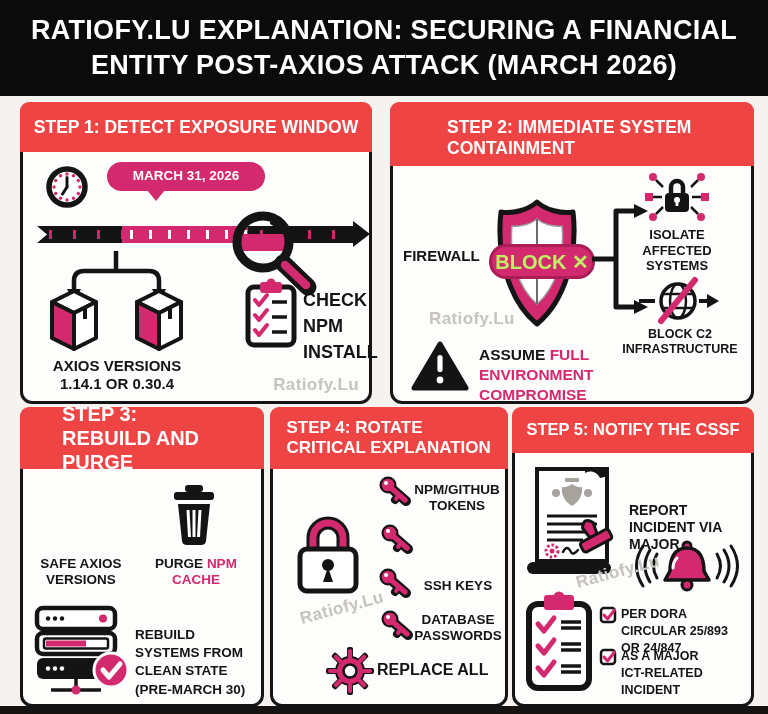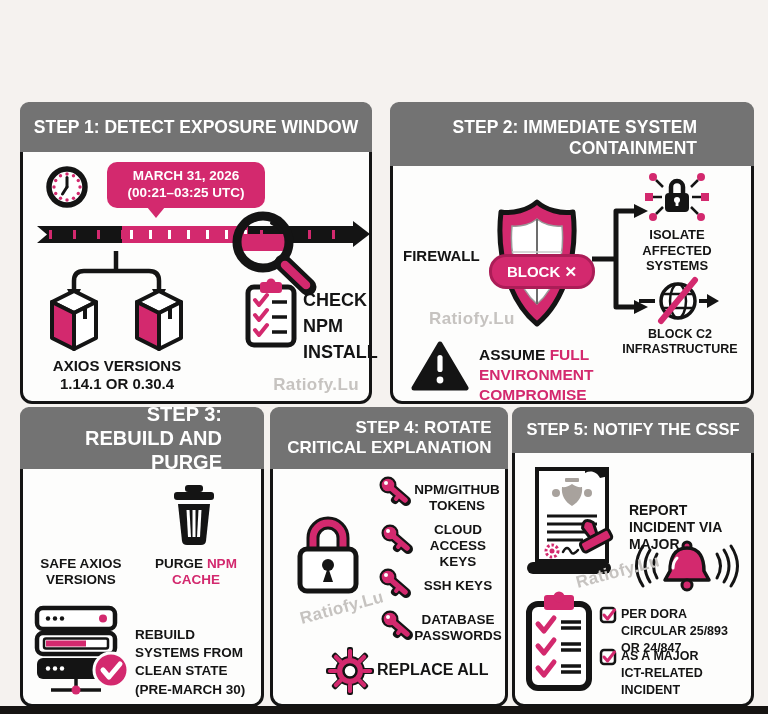--- a/index.html
+++ b/index.html
@@ -10,22 +10,22 @@
   html,body{margin:0;padding:0;background:#e9e7e4;}
   .canvas{position:relative;width:768px;height:714px;background:#f5f2ef;overflow:hidden;
           font-family:"Liberation Sans",sans-serif;color:var(--ink);}
   
   .banner{position:absolute;left:0;top:0;width:768px;height:96px;background:#0b0b0b;
           display:flex;flex-direction:column;align-items:center;justify-content:center;}
   .banner .tline{color:#fff;font-size:27px;font-weight:800;letter-spacing:.3px;line-height:1.3;white-space:nowrap;}
   .bottom-strip{position:absolute;left:0;top:706px;width:768px;height:8px;background:#161412;}
   
   .panel{position:absolute;background:#fdfdfc;border:3px solid var(--ink);border-radius:12px;}
-  .panel-header{position:absolute;left:-3px;top:-3px;right:-3px;background:#737373;color:#fff;
-                border-radius:9px 9px 0 0;display:flex;align-items:center;justify-content:center;text-align:right;}
+  .panel-header{position:absolute;left:-3px;top:-3px;right:-3px;background:#ef4444;color:#fff;
+                border-radius:9px 9px 0 0;display:flex;align-items:center;justify-content:center;text-align:left;}
   .panel-header span{font-weight:800;line-height:1.2;}
   .lbl{position:absolute;font-weight:800;color:var(--ink);line-height:1.2;text-align:center;}
   .lbl.left{text-align:left;}
   .pink{color:var(--pink);}
   .wm{position:absolute;color:var(--wm);font-size:17px;font-weight:700;letter-spacing:.4px;white-space:nowrap;}
   svg{position:absolute;overflow:visible;}
   .pf{fill:var(--pink);} .ps{stroke:var(--pink);}
   .kf{fill:var(--ink);}  .ks{stroke:var(--ink);}        .ws{stroke:#fff;}
   
   .bubble{position:absolute;background:var(--pink);color:#fff;border-radius:10px;text-align:center;
@@ -40,27 +40,31 @@
   .tl .p{background-color:var(--pink);
          background-image:linear-gradient(90deg,#fff 0 3px,transparent 3px);
          background-size:19px 9px;background-repeat:repeat-x;background-position:8px center;}
   .tl .notch{clip-path:polygon(0 0,100% 0,100% 100%,0 100%,10px 50%);}
   .tl-arrow{position:absolute;right:-15px;top:-5px;width:0;height:0;
             border-top:13px solid transparent;border-bottom:13px solid transparent;border-left:17px solid var(--ink);}
   .revert-circle{position:absolute;width:58px;height:58px;border:6px solid var(--ink);border-radius:50%;
                  display:flex;align-items:center;justify-content:center;color:var(--pink);
                  font-weight:800;font-size:13px;background:#fff;}
   .block-pill{position:absolute;background:var(--pink);border:3px solid #ab1d57;border-radius:17px;
-              color:#ffffff;font-weight:800;font-size:15px;display:flex;align-items:center;justify-content:center;margin-top:10px;}
+              color:#bef264;font-weight:800;font-size:20px;display:flex;align-items:center;justify-content:center;}
 </style>
 </head>
 <body>
 
 <div class="canvas">
 
+  <header class="banner">
+    <div class="tline">RATIOFY.LU EXPLANATION: SECURING A FINANCIAL</div>
+    <div class="tline">ENTITY POST-AXIOS ATTACK (MARCH 2026)</div>
+  </header>
 
   <section class="panel" style="left:20px;top:102px;width:346px;height:296px;">
     <div class="panel-header" style="height:50px;">
       <span style="font-size:17.5px;">STEP 1: DETECT EXPOSURE WINDOW</span>
     </div>
 
     <svg style="left:22px;top:60px;" width="44" height="44" viewBox="0 0 44 44">
       <circle cx="22" cy="22" r="18" fill="#fff" class="ks" stroke-width="5.5"></circle>
       <g class="pf">
         <circle cx="22" cy="9" r="1.7"></circle>
@@ -73,23 +77,22 @@
           <circle cx="15.5" cy="33.3" r="1.7"></circle>
           <circle cx="10.7" cy="28.5" r="1.7"></circle>
         <circle cx="9" cy="22" r="1.7"></circle>
           <circle cx="10.7" cy="15.5" r="1.7"></circle>
           <circle cx="15.5" cy="10.7" r="1.7"></circle>
       </g>
       <path d="M22 22 L22 12.5" class="ks" stroke-width="3" stroke-linecap="round" fill="none"></path>
       <path d="M22 22 L17.5 29" class="ks" stroke-width="3" stroke-linecap="round" fill="none"></path>
     </svg>
 
-    <div class="bubble" style="left:84px;top:57px;width:142px;">
+    <div class="bubble" style="left:84px;top:57px;width:142px;border-radius:16px;">
       <div>MARCH 31, 2026</div>
-      <div>(00:21–03:25 UTC)</div>
     </div>
 
     <div class="tl" style="left:14px;top:121px;width:318px;height:17px;">
       <div class="seg b notch" style="left:0;width:85px;"></div>
       <div class="seg p" style="left:85px;width:126px;"></div>
       <div class="seg b" style="left:211px;width:107px;"></div>
       <div class="tl-arrow"></div>
     </div>
 
     <svg style="left:203px;top:101px;" width="100" height="95" viewBox="0 0 100 95">
@@ -282,21 +285,20 @@
 
     <svg style="left:108px;top:114px;" width="34" height="30" viewBox="0 0 34 30">
       <line x1="12" y1="12" x2="27" y2="25" class="ks" stroke-width="10" stroke-linecap="round"></line>
       <circle cx="9" cy="9" r="8.5" class="kf"></circle>
       <line x1="20" y1="19" x2="16" y2="24" class="ks" stroke-width="8" stroke-linecap="round"></line>
       <circle cx="9" cy="9" r="6.3" class="pf"></circle>
       <line x1="12" y1="12" x2="26" y2="24" class="ps" stroke-width="5.5" stroke-linecap="round"></line>
       <line x1="20" y1="19" x2="17" y2="23" class="ps" stroke-width="4" stroke-linecap="round"></line>
       <circle cx="7" cy="7" r="2" fill="#fff"></circle>
     </svg>
-    <div class="lbl" style="left:146px;top:112px;width:78px;font-size:13.5px;">CLOUD ACCESS KEYS</div>
 
     <svg style="left:106px;top:158px;" width="34" height="30" viewBox="0 0 34 30">
       <line x1="12" y1="12" x2="27" y2="25" class="ks" stroke-width="10" stroke-linecap="round"></line>
       <circle cx="9" cy="9" r="8.5" class="kf"></circle>
       <line x1="20" y1="19" x2="16" y2="24" class="ks" stroke-width="8" stroke-linecap="round"></line>
       <circle cx="9" cy="9" r="6.3" class="pf"></circle>
       <line x1="12" y1="12" x2="26" y2="24" class="ps" stroke-width="5.5" stroke-linecap="round"></line>
       <line x1="20" y1="19" x2="17" y2="23" class="ps" stroke-width="4" stroke-linecap="round"></line>
       <circle cx="7" cy="7" r="2" fill="#fff"></circle>
     </svg>

